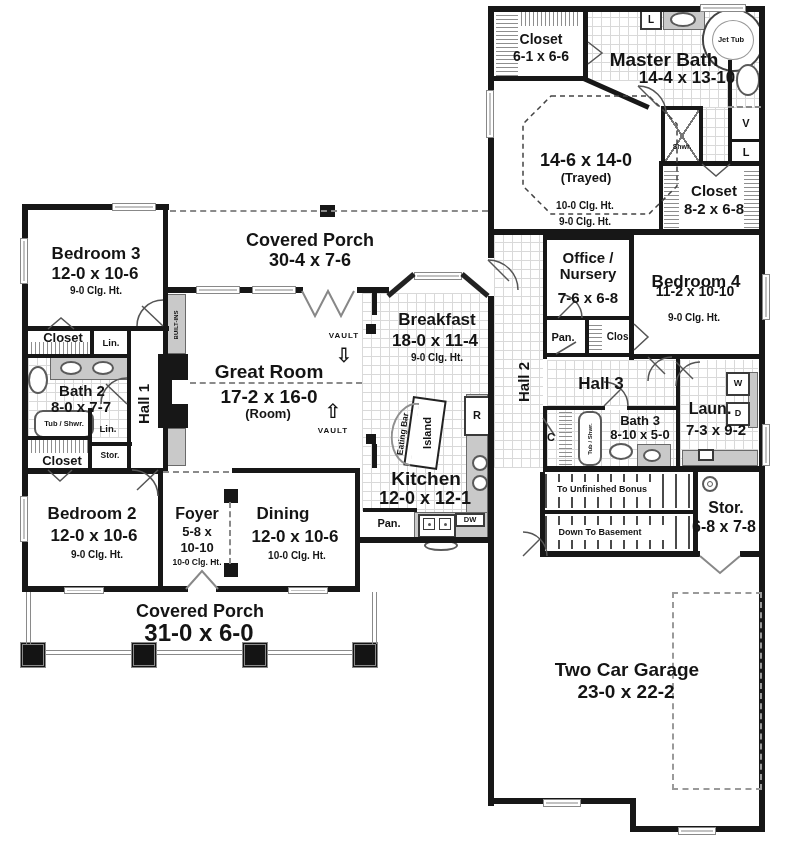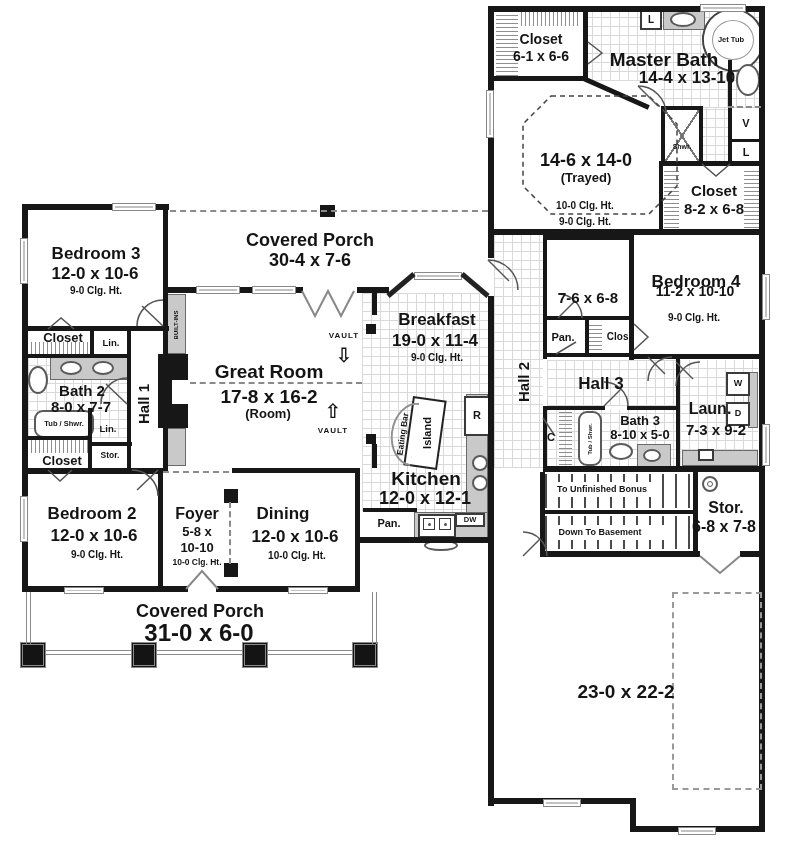--- a/index.html
+++ b/index.html
@@ -260,45 +260,46 @@
   <span class="lbl" style="left:687px;top:78px;font-size:17px">14-4 x 13-10</span>
 
   <span class="lbl" style="left:586px;top:161px;font-size:18px">14-6 x 14-0</span>
   <span class="lbl" style="left:586px;top:178px;font-size:13px">(Trayed)</span>
   <span class="lbl" style="left:585px;top:206px;font-size:10px">10-0 Clg. Ht.</span>
   <span class="lbl" style="left:585px;top:222px;font-size:10px">9-0 Clg. Ht.</span>
 
   <span class="lbl" style="left:714px;top:191px;font-size:15px">Closet</span>
   <span class="lbl" style="left:714px;top:209px;font-size:15px">8-2 x 6-8</span>
 
+  <span class="lbl wrap" style="left:588px;top:266px;width:92px;font-size:15px">Office / Nursery</span>
   <span class="lbl" style="left:588px;top:298px;font-size:15px">7-6 x 6-8</span>
 
   <span class="lbl" style="left:696px;top:282px;font-size:17px">Bedroom 4</span>
   <span class="lbl" style="left:695px;top:292px;font-size:14px">11-2 x 10-10</span>
   <span class="lbl" style="left:694px;top:318px;font-size:10px">9-0 Clg. Ht.</span>
 
   <span class="lbl" style="left:96px;top:254px;font-size:17px">Bedroom 3</span>
   <span class="lbl" style="left:95px;top:274px;font-size:17px">12-0 x 10-6</span>
   <span class="lbl" style="left:96px;top:291px;font-size:10px">9-0 Clg. Ht.</span>
 
   <span class="lbl" style="left:310px;top:241px;font-size:18px">Covered Porch</span>
   <span class="lbl" style="left:310px;top:261px;font-size:18px">30-4 x 7-6</span>
 
   <span class="lbl" style="left:269px;top:372px;font-size:19px">Great Room</span>
-  <span class="lbl" style="left:269px;top:397px;font-size:19px">17-8 x 16-2</span>
+  <span class="lbl" style="left:269px;top:397px;font-size:19px">17-2 x 16-0</span>
   <span class="lbl" style="left:268px;top:414px;font-size:13px">(Room)</span>
 
   <span class="lbl" style="left:344px;top:336px;font-size:8px;letter-spacing:1px">VAULT</span>
   <span class="lbl" style="left:344px;top:356px;font-size:20px">⇩</span>
   <span class="lbl" style="left:333px;top:412px;font-size:20px">⇧</span>
   <span class="lbl" style="left:333px;top:431px;font-size:8px;letter-spacing:1px">VAULT</span>
   <span class="lbl vt" style="left:176px;top:325px;font-size:6px">BUILT-INS</span>
 
   <span class="lbl" style="left:437px;top:320px;font-size:17px">Breakfast</span>
-  <span class="lbl" style="left:435px;top:341px;font-size:17px">19-0 x 11-4</span>
+  <span class="lbl" style="left:435px;top:341px;font-size:17px">18-0 x 11-4</span>
   <span class="lbl" style="left:437px;top:358px;font-size:10px">9-0 Clg. Ht.</span>
 
   <span class="lbl" style="left:426px;top:479px;font-size:19px">Kitchen</span>
   <span class="lbl" style="left:425px;top:499px;font-size:18px">12-0 x 12-1</span>
   <span class="lbl vt" style="left:428px;top:433px;font-size:11px">Island</span>
   <span class="lbl vt" style="left:403px;top:434px;font-size:8.5px;transform:translate(-50%,-50%) rotate(188deg)">Eating Bar</span>
 
   <span class="lbl vt" style="left:144px;top:404px;font-size:15px">Hall 1</span>
   <span class="lbl vt" style="left:524px;top:382px;font-size:15px">Hall 2</span>
   <span class="lbl" style="left:601px;top:384px;font-size:17px">Hall 3</span>
@@ -334,20 +335,21 @@
 
   <span class="lbl" style="left:710px;top:409px;font-size:16px">Laun.</span>
   <span class="lbl" style="left:716px;top:430px;font-size:15px">7-3 x 9-2</span>
 
   <span class="lbl" style="left:602px;top:490px;font-size:9px">To Unfinished Bonus</span>
   <span class="lbl" style="left:600px;top:533px;font-size:9px">Down To Basement</span>
 
   <span class="lbl" style="left:726px;top:508px;font-size:16px">Stor.</span>
   <span class="lbl" style="left:724px;top:527px;font-size:16px">6-8 x 7-8</span>
 
+  <span class="lbl" style="left:627px;top:670px;font-size:19px">Two Car Garage</span>
   <span class="lbl" style="left:626px;top:692px;font-size:19px">23-0 x 22-2</span>
 
   <span class="lbl" style="left:651px;top:20px;font-size:10px">L</span>
   <span class="lbl" style="left:731px;top:40px;font-size:7.5px">Jet Tub</span>
   <span class="lbl" style="left:682px;top:147px;font-size:7px">Shwr.</span>
   <span class="lbl" style="left:746px;top:124px;font-size:11px">V</span>
   <span class="lbl" style="left:746px;top:153px;font-size:11px">L</span>
   <span class="lbl" style="left:563px;top:338px;font-size:11px">Pan.</span>
   <span class="lbl" style="left:619px;top:337px;font-size:10px">Clos.</span>
   <span class="lbl" style="left:551px;top:438px;font-size:11px">C</span>

